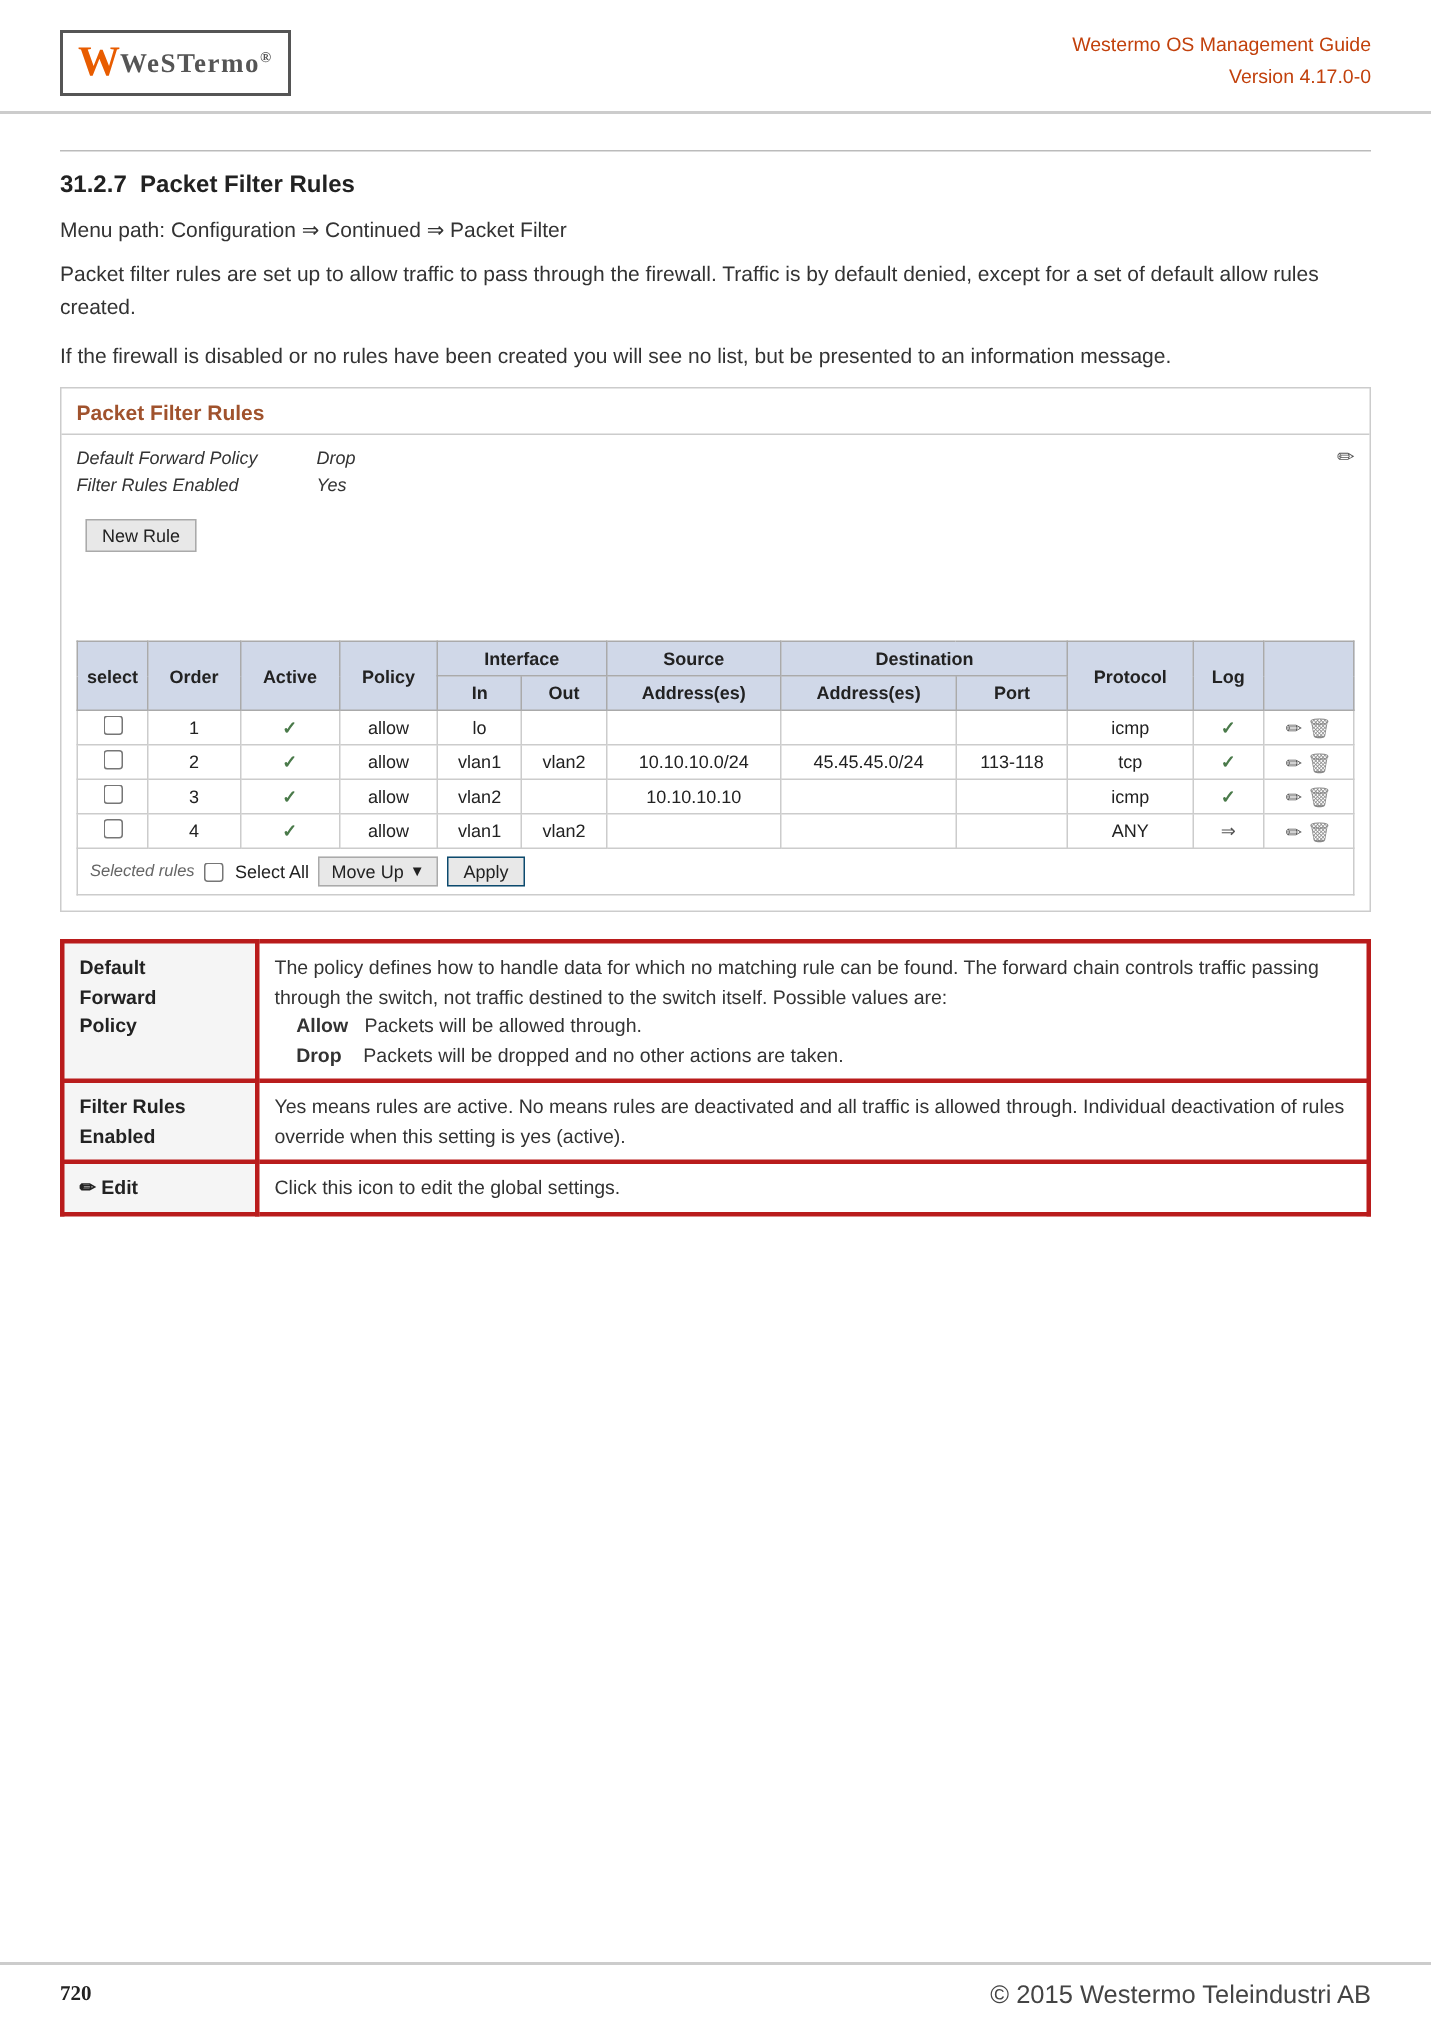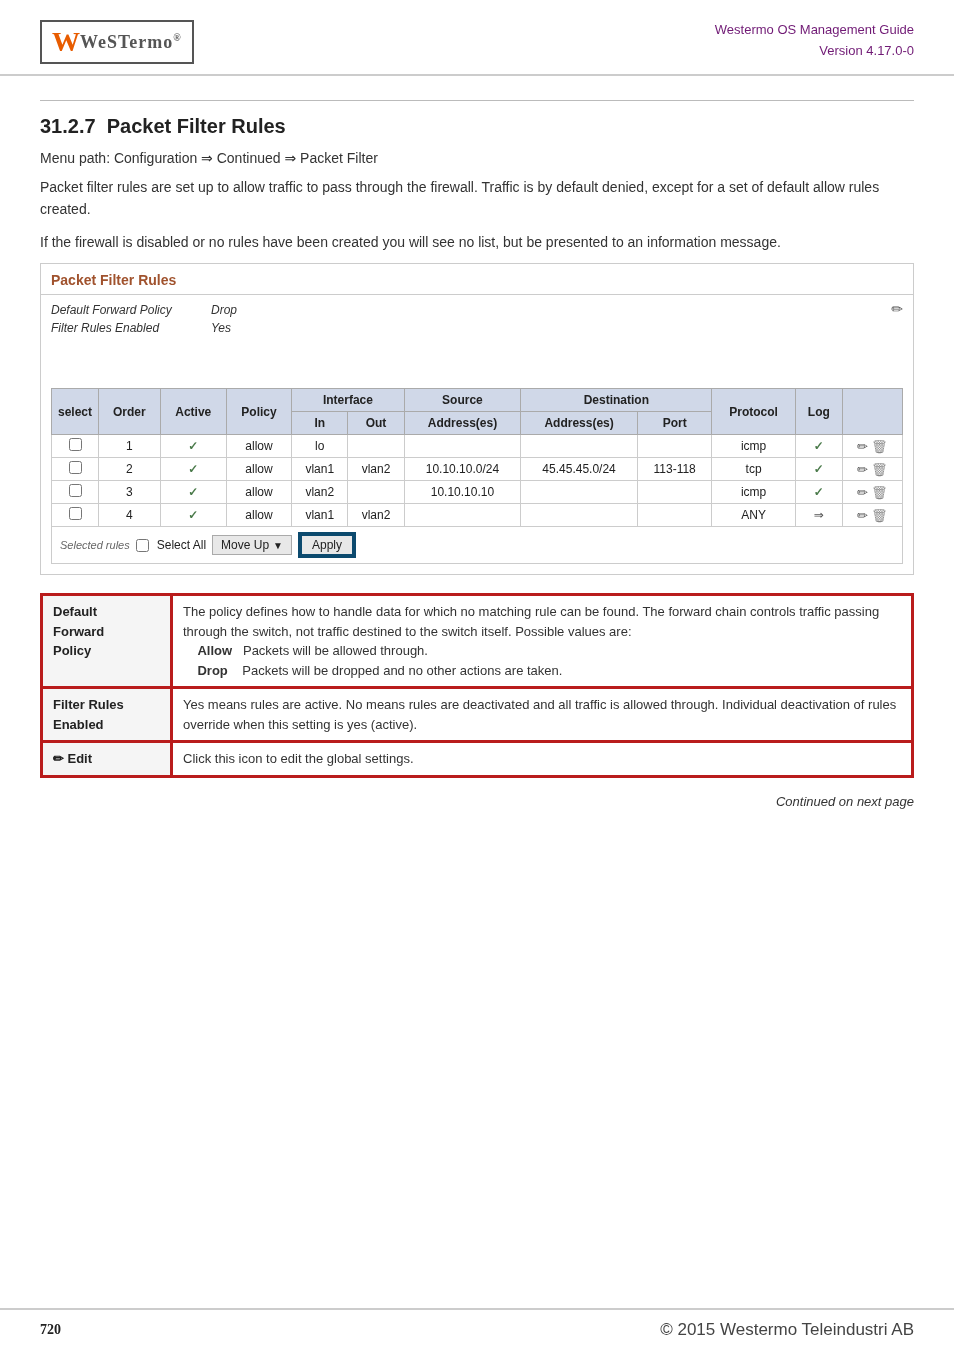--- a/index.html
+++ b/index.html
@@ -45,31 +45,31 @@
       font-family: serif;
     }
     .logo-reg {
       font-size: 10px;
       vertical-align: super;
       color: #555;
     }
     .header-right {
       text-align: right;
       font-size: 13px;
-      color: #701a75;
+      color: #c2410c;
       line-height: 1.6;
     }
 
     
     .main-content {
       padding: 10px 40px 20px 40px;
     }
 
     .section-title {
-      font-size: 20px;
+      font-size: 16px;
       font-weight: bold;
       color: #222;
       margin-bottom: 12px;
       margin-top: 8px;
     }
 
     .menu-path {
       font-size: 14px;
       color: #333;
       margin-bottom: 10px;
@@ -199,21 +199,21 @@
       color: #222;
     }
     .move-up-arrow {
       display: inline-block;
       margin-left: 4px;
       font-size: 10px;
     }
     .apply-btn {
       display: inline-block;
       background: #e8e8e8;
-      border: 4px solid #0c4a6e;
+      border: 1px solid #0c4a6e;
       padding: 2px 10px;
       font-size: 12px;
       cursor: pointer;
       color: #222;
     }
 
     
     .desc-table {
       width: 100%;
       border-collapse: collapse;
@@ -319,20 +319,23 @@
           <span class="pf-value">Drop</span>
         </div>
         <div class="pf-row">
           <span class="pf-label">Filter Rules Enabled</span>
           <span class="pf-value">Yes</span>
         </div>
       </div>
       <span class="edit-icon">✏</span>
     </div>
 
+    <div style="padding: 2px 6px 4px 6px;">
+      <button class="new-rule-btn">New Rule</button>
+    </div>
 
     <div class="rules-table-wrapper">
       <table class="rules-table">
         <thead>
           <tr>
             <th rowspan="2" style="width:36px;">select</th>
             <th rowspan="2">Order</th>
             <th rowspan="2">Active</th>
             <th rowspan="2">Policy</th>
             <th colspan="2" class="interface-header span-header">Interface</th>
@@ -465,20 +468,19 @@
         <td class="key-cell">
           <span>✏ Edit</span>
         </td>
         <td class="val-cell">
           Click this icon to edit the global settings.
         </td>
       </tr>
     </tbody>
   </table>
 
-  <div class="continued">Continued on next page</div>
 
 </div>
 
 <div class="page-footer">
   <span class="page-num">720</span>
   <span class="copyright">© 2015 Westermo Teleindustri AB</span>
 </div>
 
 </body></html>

